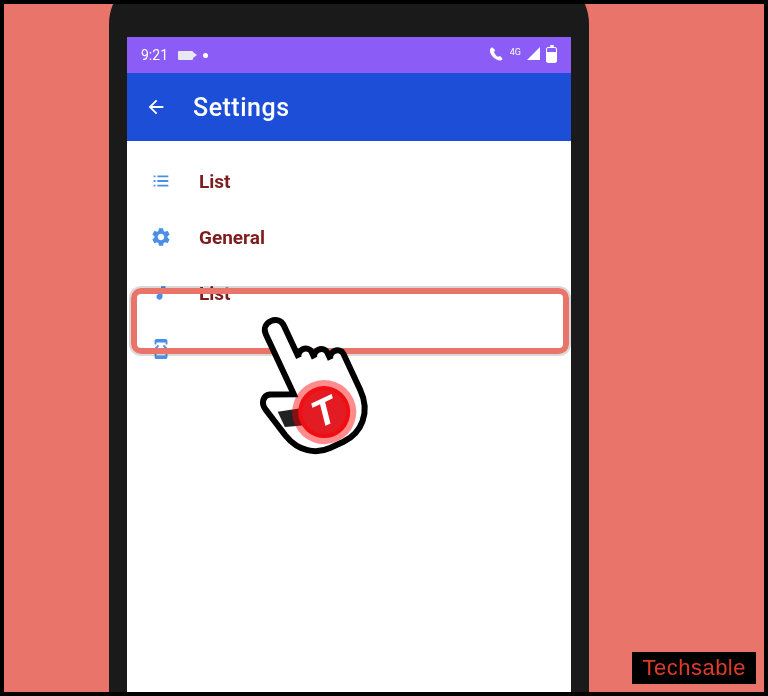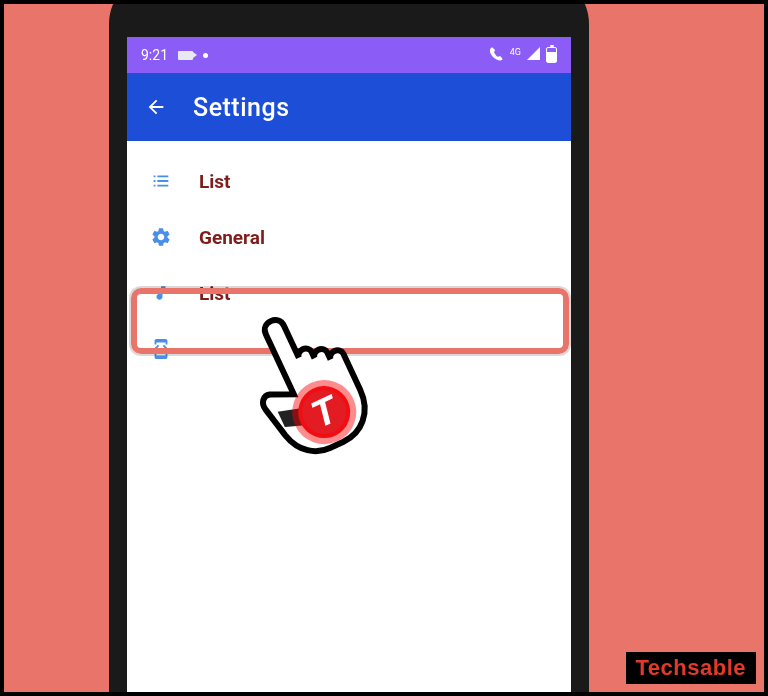--- a/index.html
+++ b/index.html
@@ -139,21 +139,21 @@
       z-index: 10;
     }
     .watermark {
       position: absolute;
       right: 8px;
       bottom: 8px;
       background: #000;
       color: #e03a2a;
       padding: 3px 10px;
       font-size: 22px;
-      font-weight: 700;
+      font-weight: 400;
       letter-spacing: 0.5px;
       font-family: Arial, sans-serif;
     }
     .battery {
       width: 11px;
       height: 16px;
       border: 1.5px solid #fff;
       border-radius: 2px;
       position: relative;
       display: flex;

